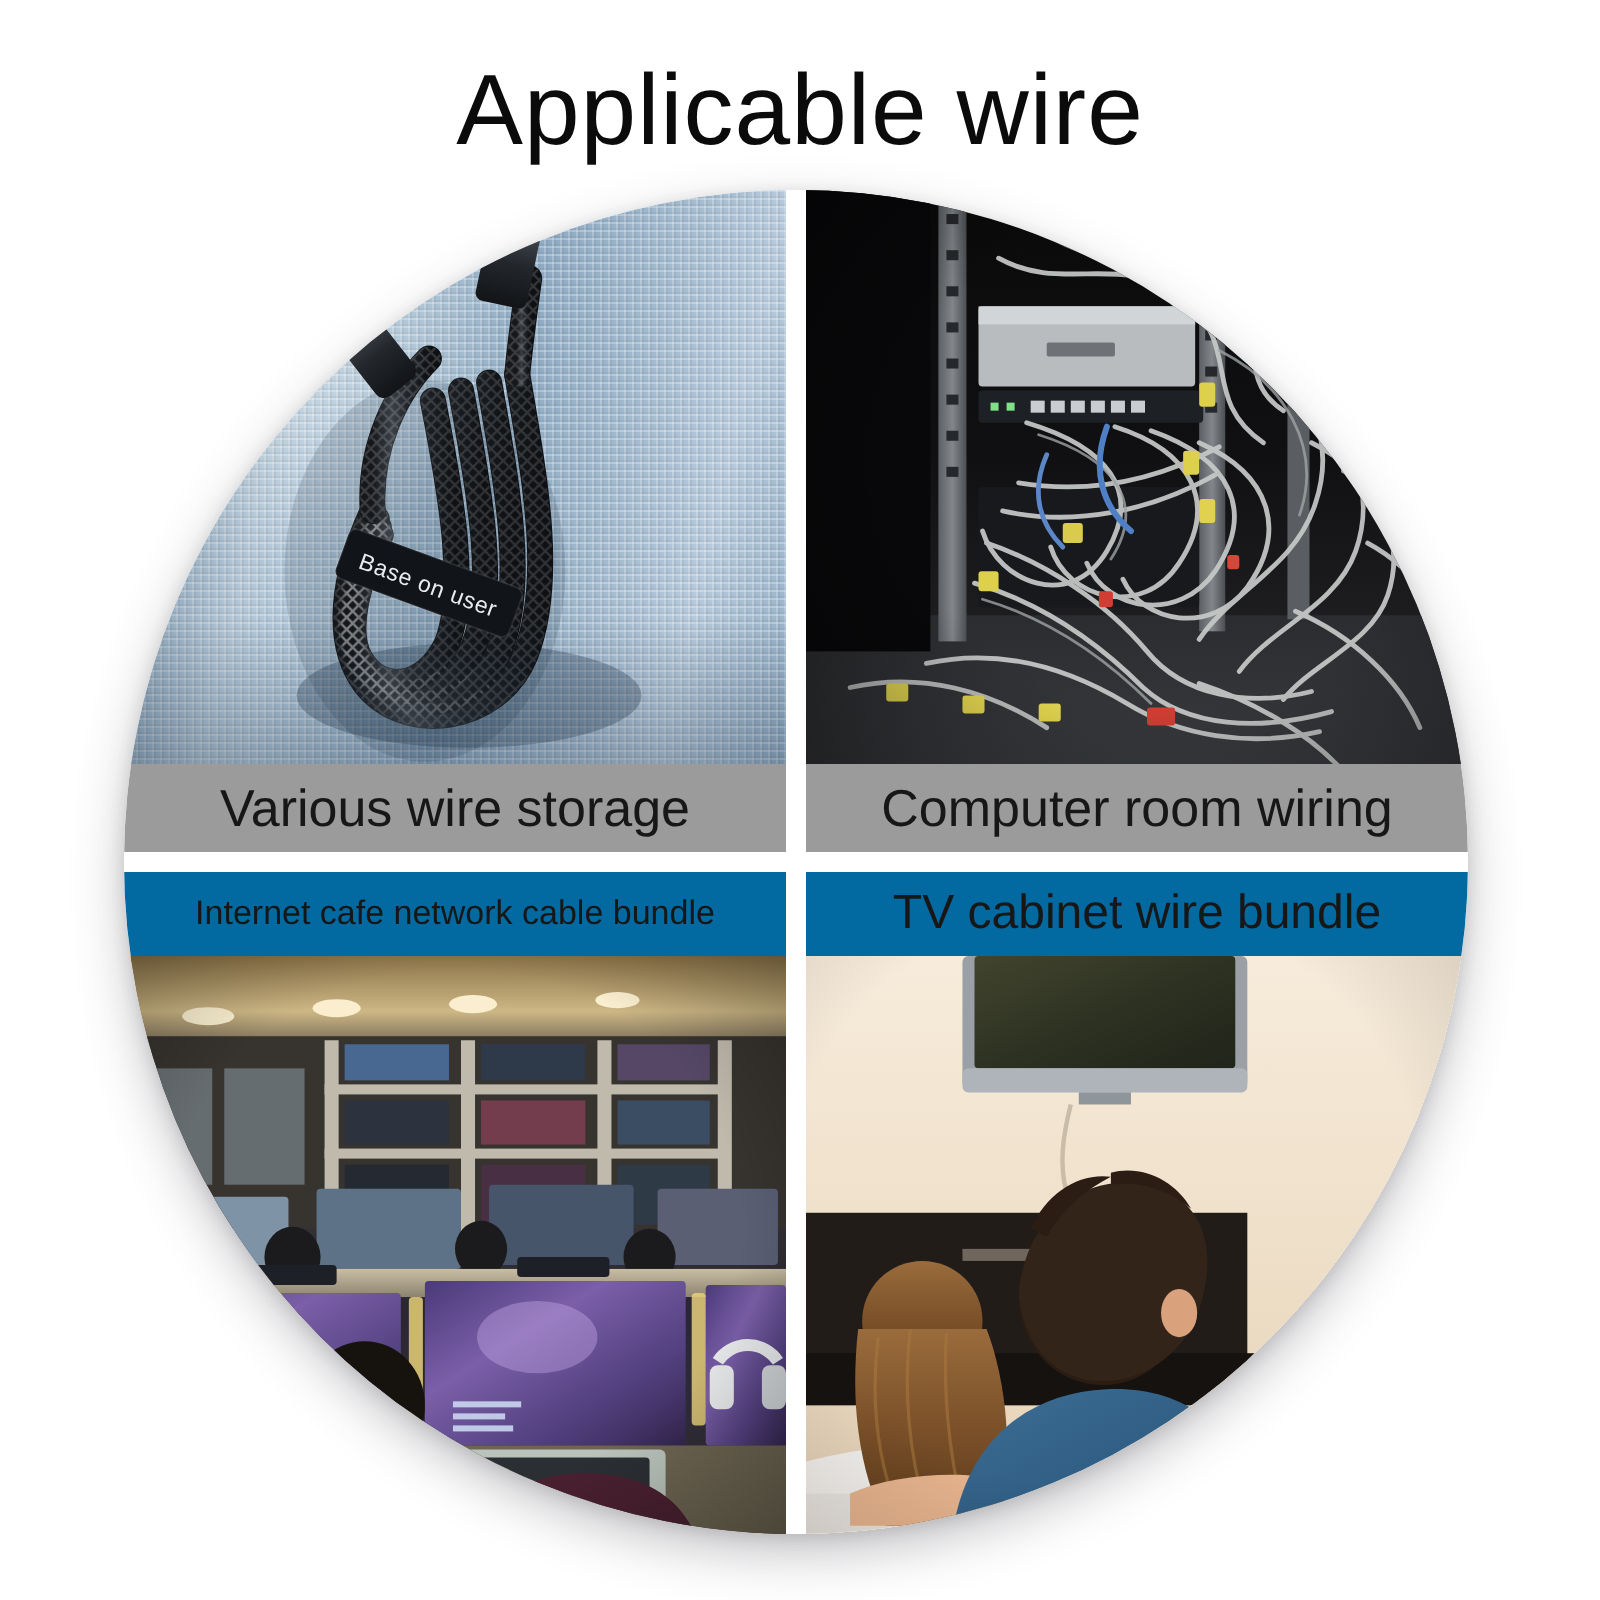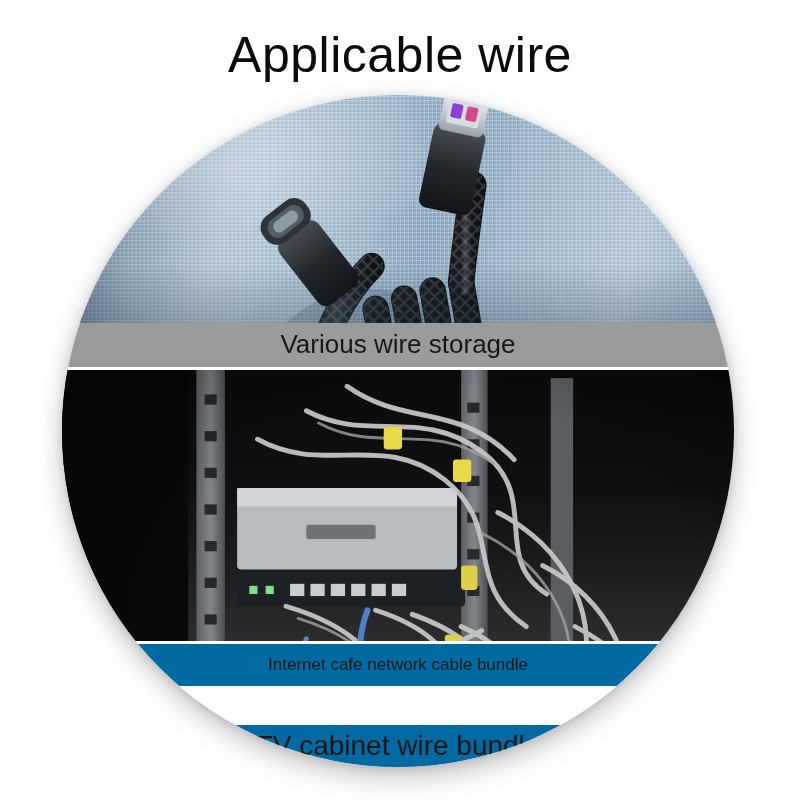--- a/index.html
+++ b/index.html
@@ -41,23 +41,23 @@
     overflow: hidden;
     background: #ffffff;
     box-shadow: 0 10px 26px rgba(60,60,70,0.30),
                 0 2px 8px rgba(60,60,70,0.16);
   }
 
   .grid {
     position: absolute;
     inset: 0;
     display: grid;
-    grid-template-columns: 1fr;
+    grid-template-columns: 1fr 1fr;
     grid-template-rows: 1fr 1fr;
-    gap: 3px;
+    gap: 10px;
     background: #ffffff;
   }
 
   .cell {
     position: relative;
     overflow: hidden;
     background: #ffffff;
     display: flex;
     flex-direction: column;
   }
@@ -83,21 +83,21 @@
   .caption.dark {
     background: #9b9b9b;
     height: 44px;
     font-size: 26px;
   }
   .caption.light {
     background: #0369a1;
     height: 42px;
     font-size: 17px;
   }
-  .caption.light.big { font-size: 28px; margin-top: 36px; }
+  .caption.light.big { font-size: 24px; }
 
   
   .ph-cable {
     background:
       radial-gradient(ellipse 70% 55% at 18% 30%, rgba(255,255,255,0.30), rgba(255,255,255,0) 62%),
       linear-gradient(103deg,
         #7f9bb4 0%, #9fb8cc 13%, #b9cddc 26%,
         #a8c0d2 40%, #8fabc3 55%, #a2bace 70%,
         #b6cadb 84%, #93aec5 100%);
   }
@@ -338,20 +338,21 @@
 
           <rect x="0" y="0" width="330" height="300" fill="url(#svignette)"></rect>
           <defs>
             <radialGradient id="svignette" cx="0.55" cy="0.45" r="0.75">
               <stop offset="0.55" stop-color="rgba(0,0,0,0)"></stop>
               <stop offset="1" stop-color="rgba(0,0,0,0.45)"></stop>
             </radialGradient>
           </defs>
         </svg>
       </div>
+      <div class="caption dark">Computer room wiring</div>
     </div>
 
     <div class="cell bottom">
       <div class="caption light">Internet cafe network cable bundle</div>
       <div class="photo ph-cafe">
         <svg class="cafe-art" viewBox="0 0 330 300" preserveAspectRatio="xMidYMid slice">
           <defs>
             <linearGradient id="ceil" x1="0" y1="0" x2="0" y2="1">
               <stop offset="0" stop-color="#8a7247"></stop>
               <stop offset="0.6" stop-color="#cdb785"></stop>

